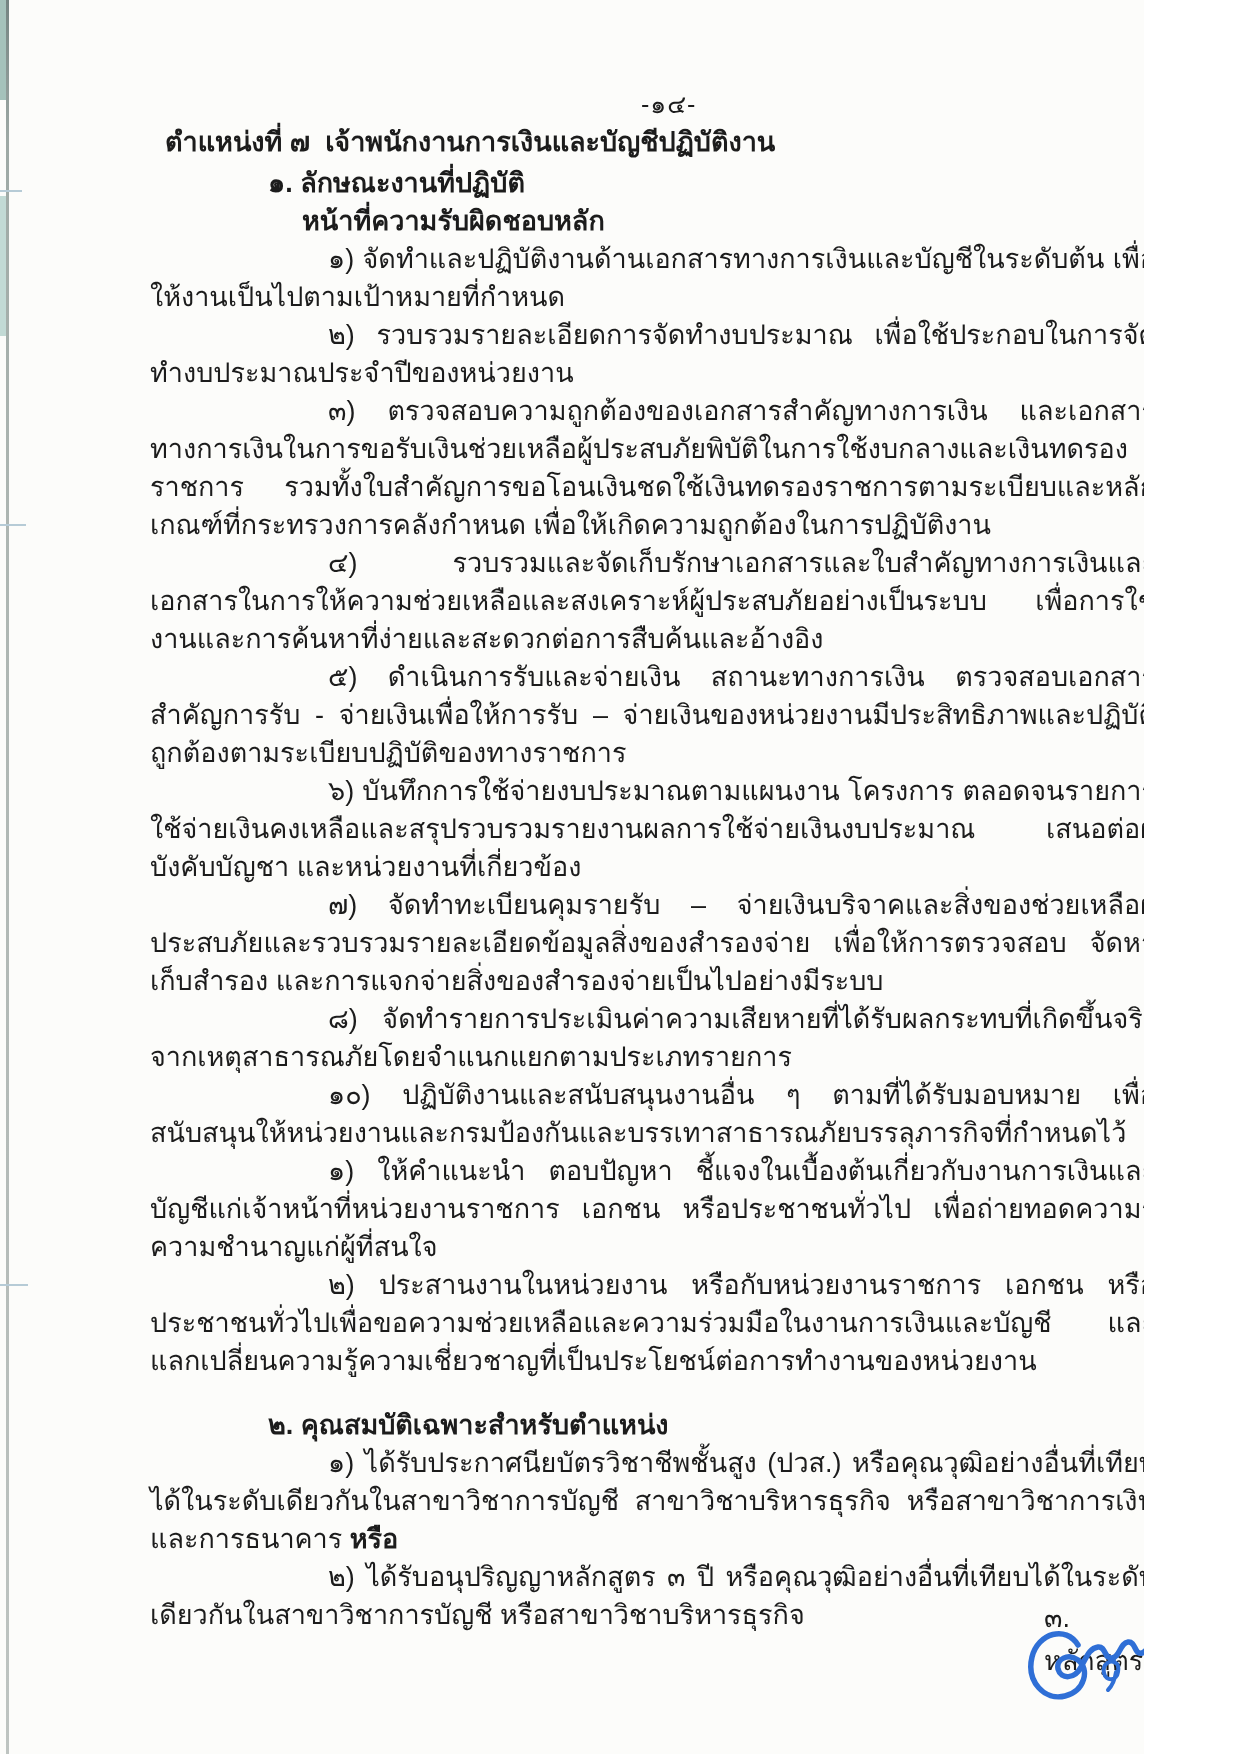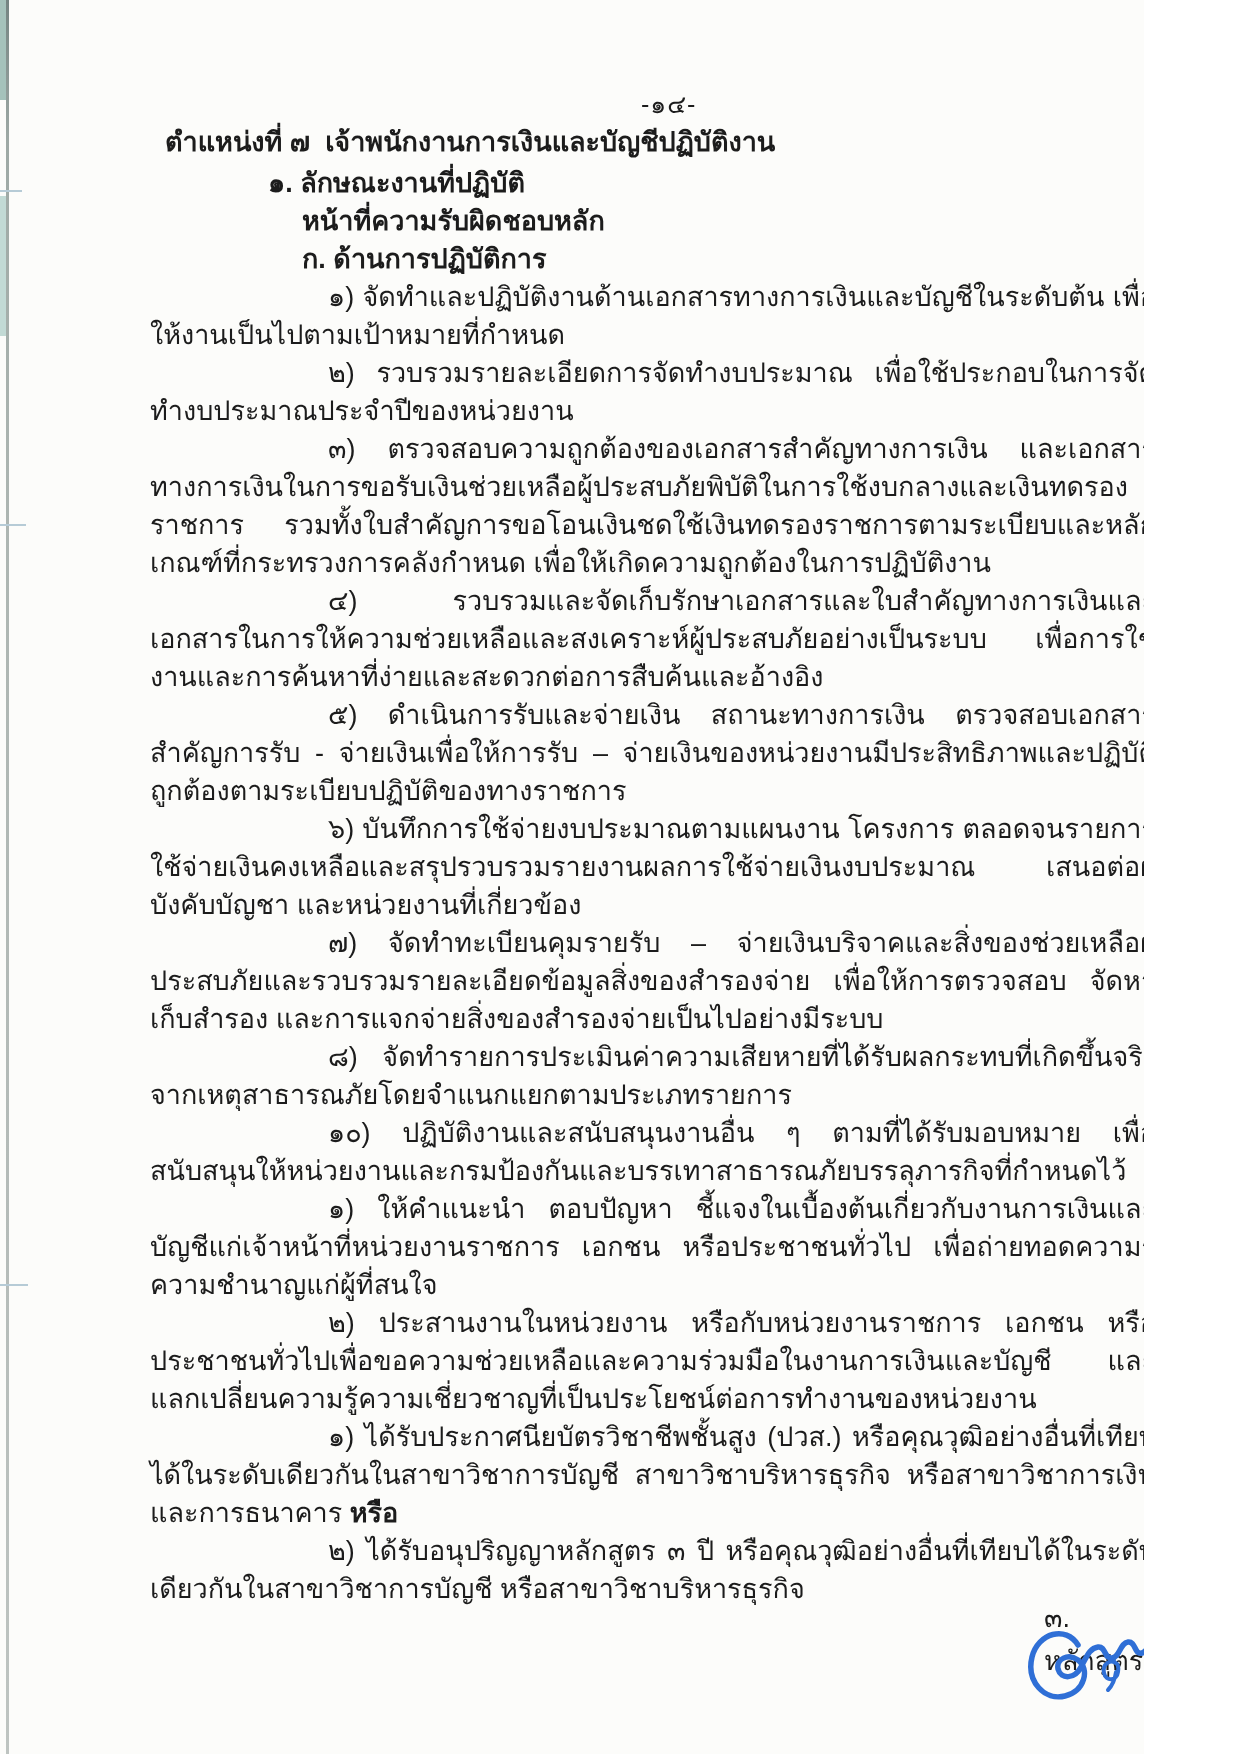--- a/index.html
+++ b/index.html
@@ -69,34 +69,34 @@
   <div class="edge-tick t3"></div>
 
   <div class="page-number">-๑๔-</div>
 
   <div class="content">
     <p class="title">ตำแหน่งที่ ๗  เจ้าพนักงานการเงินและบัญชีปฏิบัติงาน</p>
 
     <p class="section-heading">๑. ลักษณะงานที่ปฏิบัติ</p>
     <p class="sub-heading"><span class="underline">หน้าที่ความรับผิดชอบหลัก</span></p>
 
-    <p class="sub-heading">ก. ด้านการปฏิบัติการ</p>
     <p class="para">๑) จัดทำและปฏิบัติงานด้านเอกสารทางการเงินและบัญชีในระดับต้น เพื่อให้งานเป็นไปตามเป้าหมายที่กำหนด</p>
     <p class="para">๒) รวบรวมรายละเอียดการจัดทำงบประมาณ เพื่อใช้ประกอบในการจัดทำงบประมาณประจำปีของหน่วยงาน</p>
     <p class="para">๓) ตรวจสอบความถูกต้องของเอกสารสำคัญทางการเงิน และเอกสารทางการเงินในการขอรับเงินช่วยเหลือผู้ประสบภัยพิบัติในการใช้งบกลางและเงินทดรองราชการ รวมทั้งใบสำคัญการขอโอนเงินชดใช้เงินทดรองราชการตามระเบียบและหลักเกณฑ์ที่กระทรวงการคลังกำหนด เพื่อให้เกิดความถูกต้องในการปฏิบัติงาน</p>
     <p class="para">๔) รวบรวมและจัดเก็บรักษาเอกสารและใบสำคัญทางการเงินและเอกสารในการให้ความช่วยเหลือและสงเคราะห์ผู้ประสบภัยอย่างเป็นระบบ เพื่อการใช้งานและการค้นหาที่ง่ายและสะดวกต่อการสืบค้นและอ้างอิง</p>
     <p class="para">๕) ดำเนินการรับและจ่ายเงิน สถานะทางการเงิน ตรวจสอบเอกสารสำคัญการรับ - จ่ายเงินเพื่อให้การรับ – จ่ายเงินของหน่วยงานมีประสิทธิภาพและปฏิบัติถูกต้องตามระเบียบปฏิบัติของทางราชการ</p>
     <p class="para">๖) บันทึกการใช้จ่ายงบประมาณตามแผนงาน โครงการ ตลอดจนรายการใช้จ่ายเงินคงเหลือและสรุปรวบรวมรายงานผลการใช้จ่ายเงินงบประมาณ เสนอต่อผู้บังคับบัญชา และหน่วยงานที่เกี่ยวข้อง</p>
     <p class="para">๗) จัดทำทะเบียนคุมรายรับ – จ่ายเงินบริจาคและสิ่งของช่วยเหลือผู้ประสบภัยและรวบรวมรายละเอียดข้อมูลสิ่งของสำรองจ่าย เพื่อให้การตรวจสอบ จัดหา เก็บสำรอง และการแจกจ่ายสิ่งของสำรองจ่ายเป็นไปอย่างมีระบบ</p>
     <p class="para">๘) จัดทำรายการประเมินค่าความเสียหายที่ได้รับผลกระทบที่เกิดขึ้นจริงจากเหตุสาธารณภัยโดยจำแนกแยกตามประเภทรายการ</p>
     <p class="para">๑๐) ปฏิบัติงานและสนับสนุนงานอื่น ๆ ตามที่ได้รับมอบหมาย เพื่อสนับสนุนให้หน่วยงานและกรมป้องกันและบรรเทาสาธารณภัยบรรลุภารกิจที่กำหนดไว้</p>
 
     <p class="para">๑) ให้คำแนะนำ ตอบปัญหา ชี้แจงในเบื้องต้นเกี่ยวกับงานการเงินและบัญชีแก่เจ้าหน้าที่หน่วยงานราชการ เอกชน หรือประชาชนทั่วไป เพื่อถ่ายทอดความรู้ ความชำนาญแก่ผู้ที่สนใจ</p>
     <p class="para">๒) ประสานงานในหน่วยงาน หรือกับหน่วยงานราชการ เอกชน หรือประชาชนทั่วไปเพื่อขอความช่วยเหลือและความร่วมมือในงานการเงินและบัญชี และแลกเปลี่ยนความรู้ความเชี่ยวชาญที่เป็นประโยชน์ต่อการทำงานของหน่วยงาน</p>
 
+    <p class="section-heading gap-top">๒. คุณสมบัติเฉพาะสำหรับตำแหน่ง</p>
     <p class="para"><span>๑) ได้รับประกาศนียบัตรวิชาชีพชั้นสูง (ปวส.) หรือคุณวุฒิอย่างอื่นที่เทียบได้ในระดับเดียวกันในสาขาวิชาการบัญชี สาขาวิชาบริหารธุรกิจ หรือสาขาวิชาการเงินและการธนาคาร </span><span class="bold">หรือ</span></p>
     <p class="para"><span>๒) ได้รับอนุปริญญาหลักสูตร ๓ ปี หรือคุณวุฒิอย่างอื่นที่เทียบได้ในระดับเดียวกันในสาขาวิชาการบัญชี หรือสาขาวิชาบริหารธุรกิจ</span></p>
   </div>
 
   <div class="footer-note">๓. หลักสูตร...</div>
 
   <svg class="signature-svg" viewBox="0 0 180 140" xmlns="http://www.w3.org/2000/svg">
     <path d="M58,80 C46,60 18,68 12,92 C6,117 25,136 45,131 C65,126 70,104 58,95 C48,88 36,94 38,104 C41,115 55,114 61,102 C67,91 70,83 78,82 C86,81 84,94 92,93 C100,92 100,78 108,77 C116,76 114,90 122,88 C130,86 129,73 136,68 C148,60 160,34 171,9" fill="none" stroke="#2f6fd6" stroke-width="5.5" stroke-linecap="round" stroke-linejoin="round"></path>
     <path d="M97,99 C91,93 82,99 84,108 C86,117 97,116 98,107 C99,101 97,99 97,99 M96,107 C95,114 93,120 88,125" fill="none" stroke="#2f6fd6" stroke-width="4" stroke-linecap="round" stroke-linejoin="round"></path>
     <circle cx="139" cy="52" r="4.5" fill="#2f6fd6"></circle>

